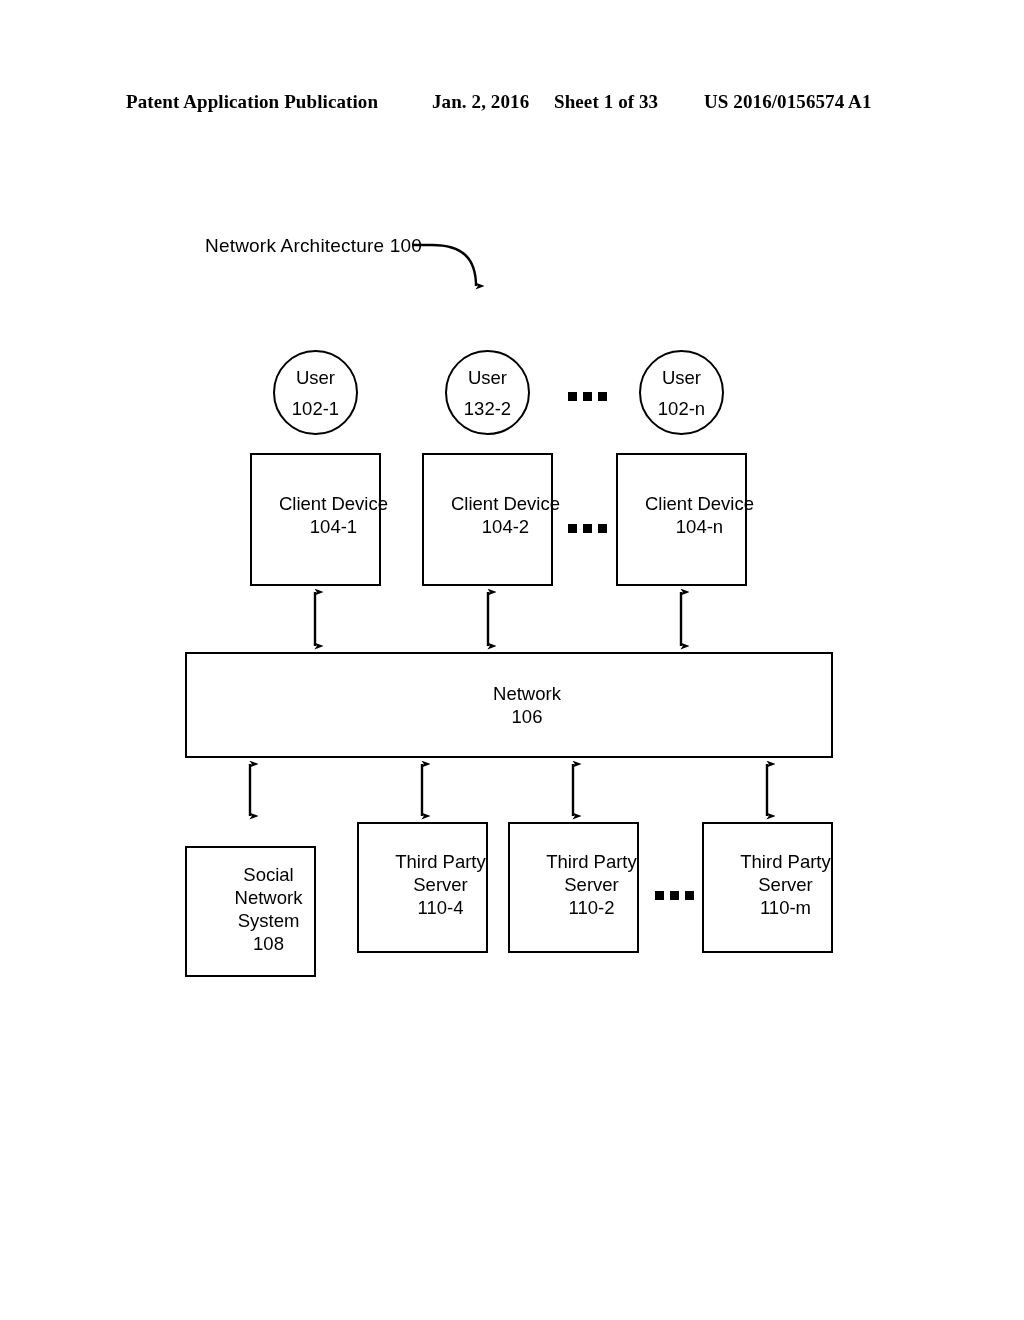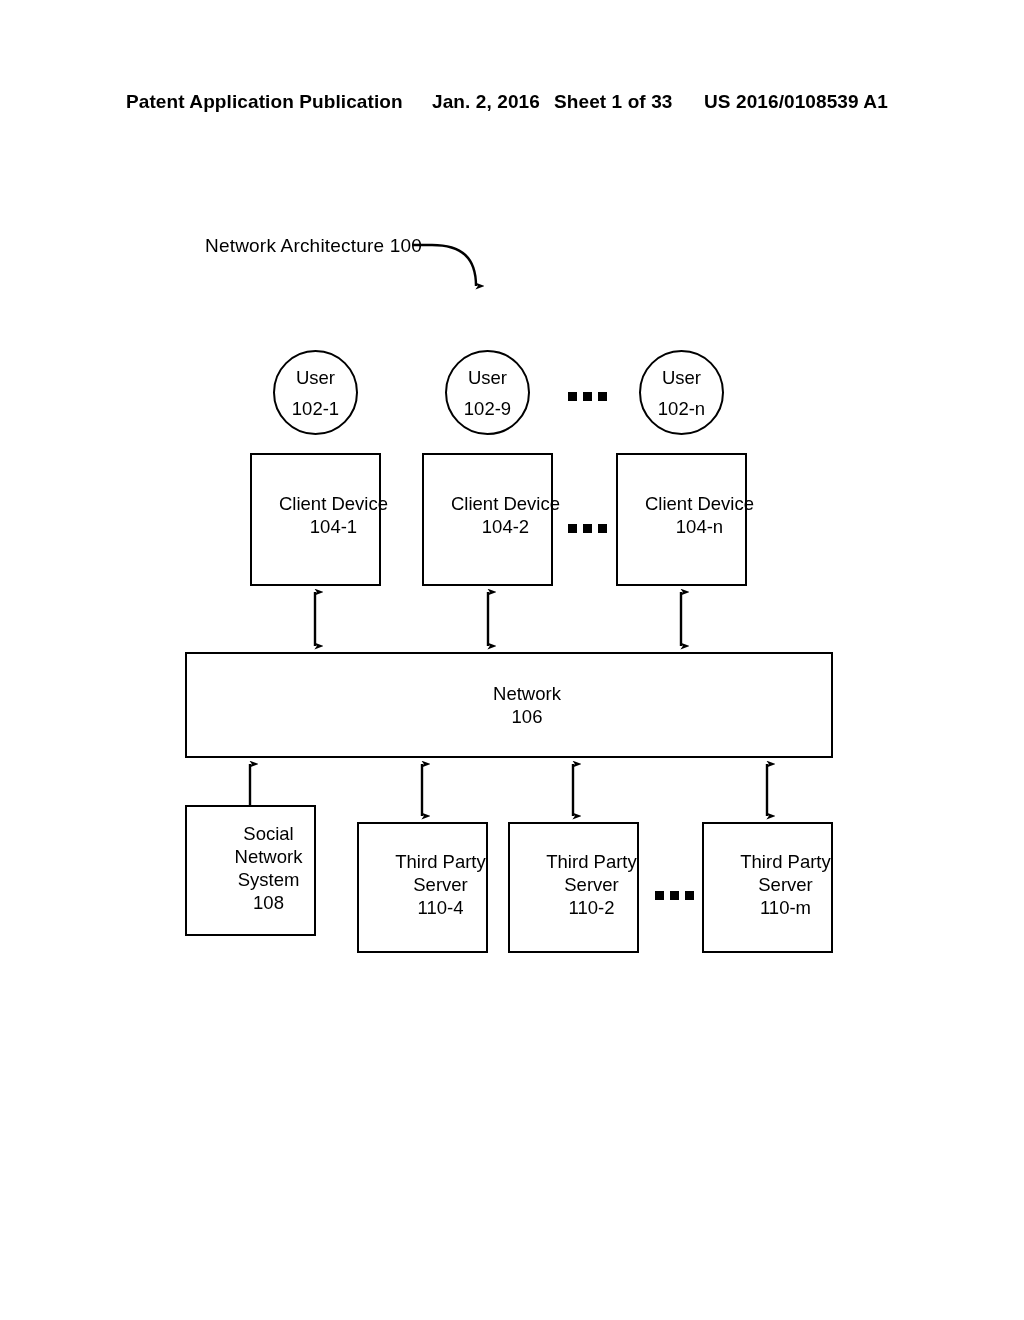--- a/index.html
+++ b/index.html
@@ -19,21 +19,21 @@
 
   
   .page-header {
     position: absolute;
     top: 86px;
     left: 0;
     width: 880px;
     height: 32px;
     display: flex;
     align-items: center;
-    font-family: Liberation Sans, sans-serif;
+    font-family: Liberation Serif, serif;
     font-weight: bold;
     font-size: 19px;
     letter-spacing: 0.1px;
   }
   .hdr-pub   { position: absolute; left: 126px; white-space: nowrap; }
   .hdr-date  { position: absolute; left: 432px; white-space: nowrap; }
   .hdr-sheet { position: absolute; left: 554px; white-space: nowrap; }
   .hdr-num   { position: absolute; left: 704px; white-space: nowrap; }
 
   
@@ -137,21 +137,21 @@
     pointer-events: none;
   }
 </style>
 </head>
 <body>
 
 <div class="page-header">
   <span class="hdr-pub">Patent Application Publication</span>
   <span class="hdr-date">Jan. 2, 2016</span>
   <span class="hdr-sheet">Sheet 1 of 33</span>
-  <span class="hdr-num">US 2016/0108539 A1</span>
+  <span class="hdr-num">US 2016/0156574 A1</span>
 </div>
 
 <div class="figure-canvas">
 
   <div class="callout-label">Network Architecture 100</div>
 
   <svg class="arrows" width="1024" height="1320" viewBox="0 0 1024 1320">
     <defs>
       <marker id="ah" markerWidth="7" markerHeight="9" refX="3.2" refY="8.4" orient="auto" markerUnits="userSpaceOnUse">
         <path d="M3.2,0 L6.6,9 L3.2,6.6 L-0.2,9 Z" fill="#000"></path>
@@ -189,21 +189,21 @@
     </g>
   </svg>
 
   <div class="user-circle" style="left:273px; top:350px;">
     <div class="node-text">User</div>
     <div class="node-text ref-num">102-1</div>
   </div>
 
   <div class="user-circle" style="left:445px; top:350px;">
     <div class="node-text">User</div>
-    <div class="node-text ref-num">102-9</div>
+    <div class="node-text ref-num">132-2</div>
   </div>
 
   <div class="ellipsis" style="left:568px; top:392px;">
     <i></i>
       <i></i>
       <i></i>
   </div>
 
   <div class="user-circle" style="left:639px; top:350px;">
     <div class="node-text">User</div>
@@ -229,21 +229,21 @@
   <div class="box client" style="left:616px; top:453px;">
     <div class="node-text">Client Device</div>
     <div class="node-text ref-num">104-n</div>
   </div>
 
   <div class="box network">
     <div class="node-text">Network</div>
     <div class="node-text ref-num">106</div>
   </div>
 
-  <div class="box bottom" style="left:185px; top:805px;">
+  <div class="box bottom" style="left:185px; top:846px;">
     <div class="node-text">Social</div>
     <div class="node-text">Network</div>
     <div class="node-text">System</div>
     <div class="node-text ref-num">108</div>
   </div>
 
   <div class="box bottom" style="left:357px; top:822px;">
     <div class="node-text">Third Party</div>
     <div class="node-text">Server</div>
     <div class="node-text ref-num">110-4</div>

